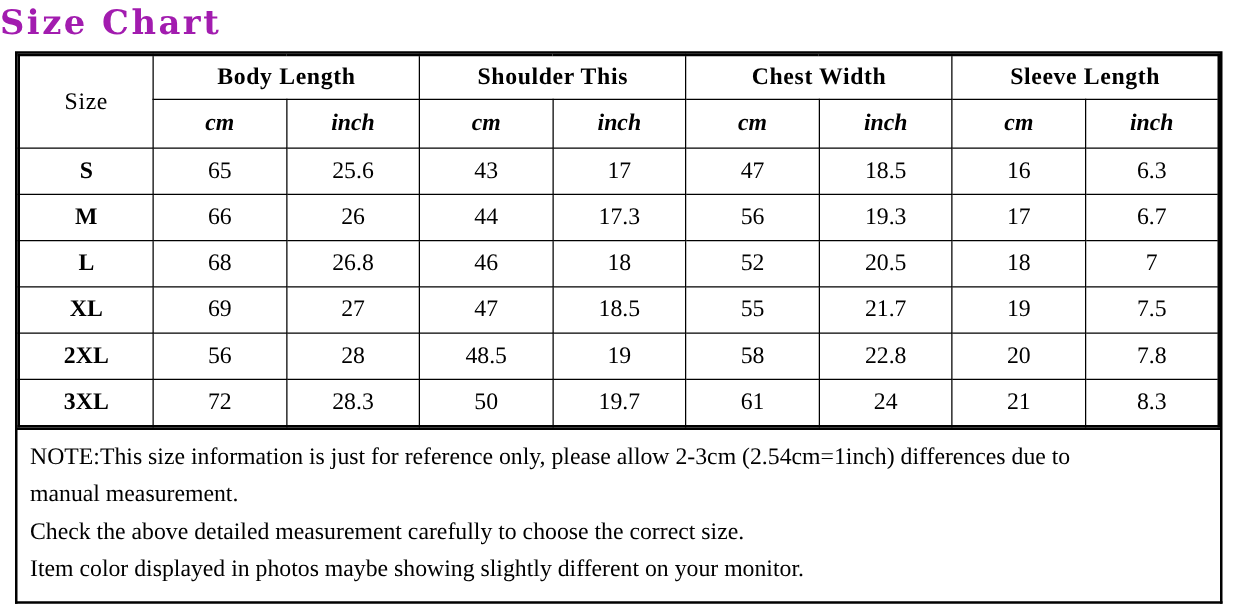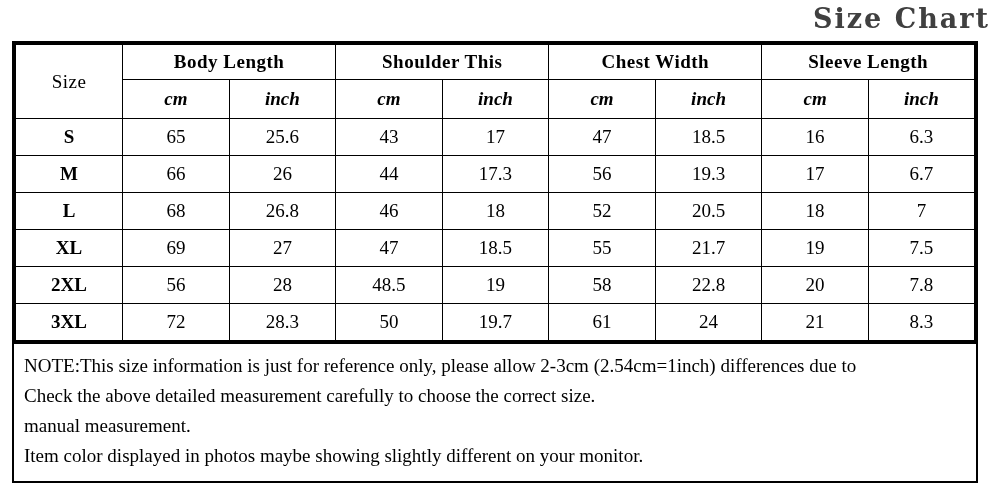--- a/index.html
+++ b/index.html
@@ -14,28 +14,28 @@
     color: #000000;
     overflow: hidden;
   }
   .page {
     position: relative;
     width: 990px;
     height: 484px;
     box-sizing: border-box;
   }
   .chart-title {
-    text-align: right;
+    text-align: left;
     font-family: "DejaVu Serif", serif;
     font-size: 27px;
     font-weight: 700;
     letter-spacing: 2px;
     line-height: 34px;
     padding-top: 2px;
-    color: #404040;
+    color: #a21caf;
   }
   .table-wrap {
     margin: 5px 12px 0 12px;
     border: 2px solid #000;
     box-sizing: border-box;
   }
   table.size-table {
     border-collapse: collapse;
     width: 100%;
     table-layout: fixed;
@@ -206,18 +206,18 @@
           <td class="val-cell">24</td>
           <td class="val-cell">21</td>
           <td class="val-cell">8.3</td>
         </tr>
       </tbody>
     </table>
   </div>
 
   <div class="note">
     <p class="nb">NOTE:This size information is just for reference only, please allow 2-3cm (2.54cm=1inch) differences due to</p>
+    <p class="nb">manual measurement.</p>
     <p class="nb">Check the above detailed measurement carefully to choose the correct size.</p>
-    <p class="nb">manual measurement.</p>
     <p class="nb">Item color displayed in photos maybe showing slightly different on your monitor.</p>
   </div>
 
 </div>
 
 </body></html>

